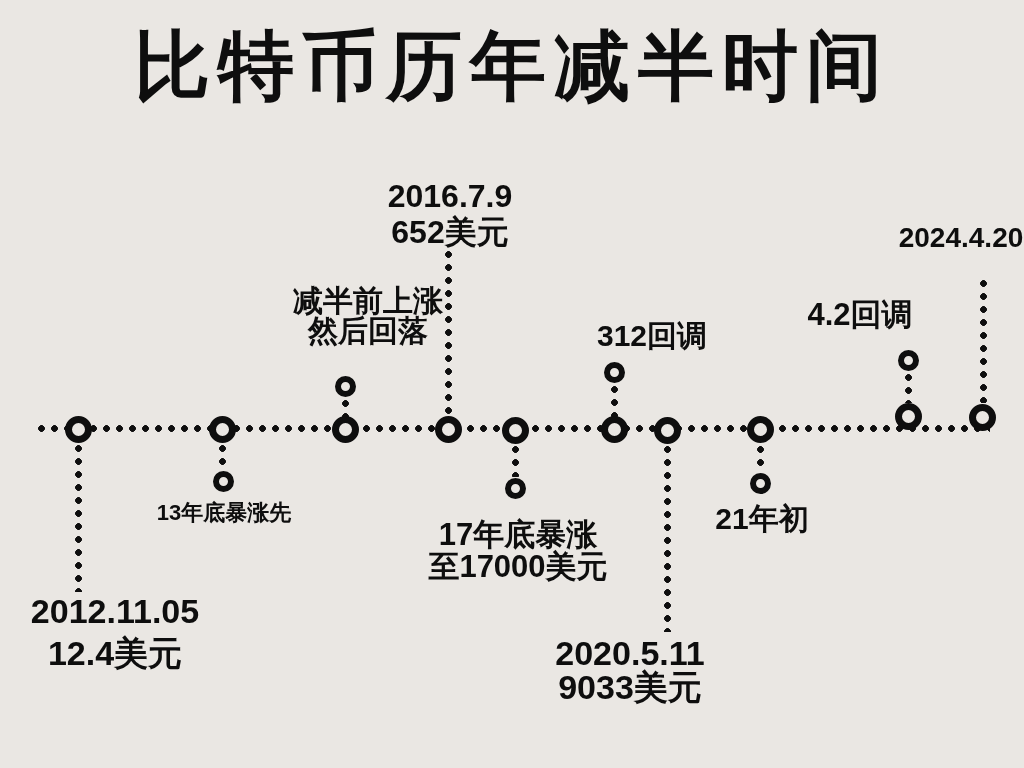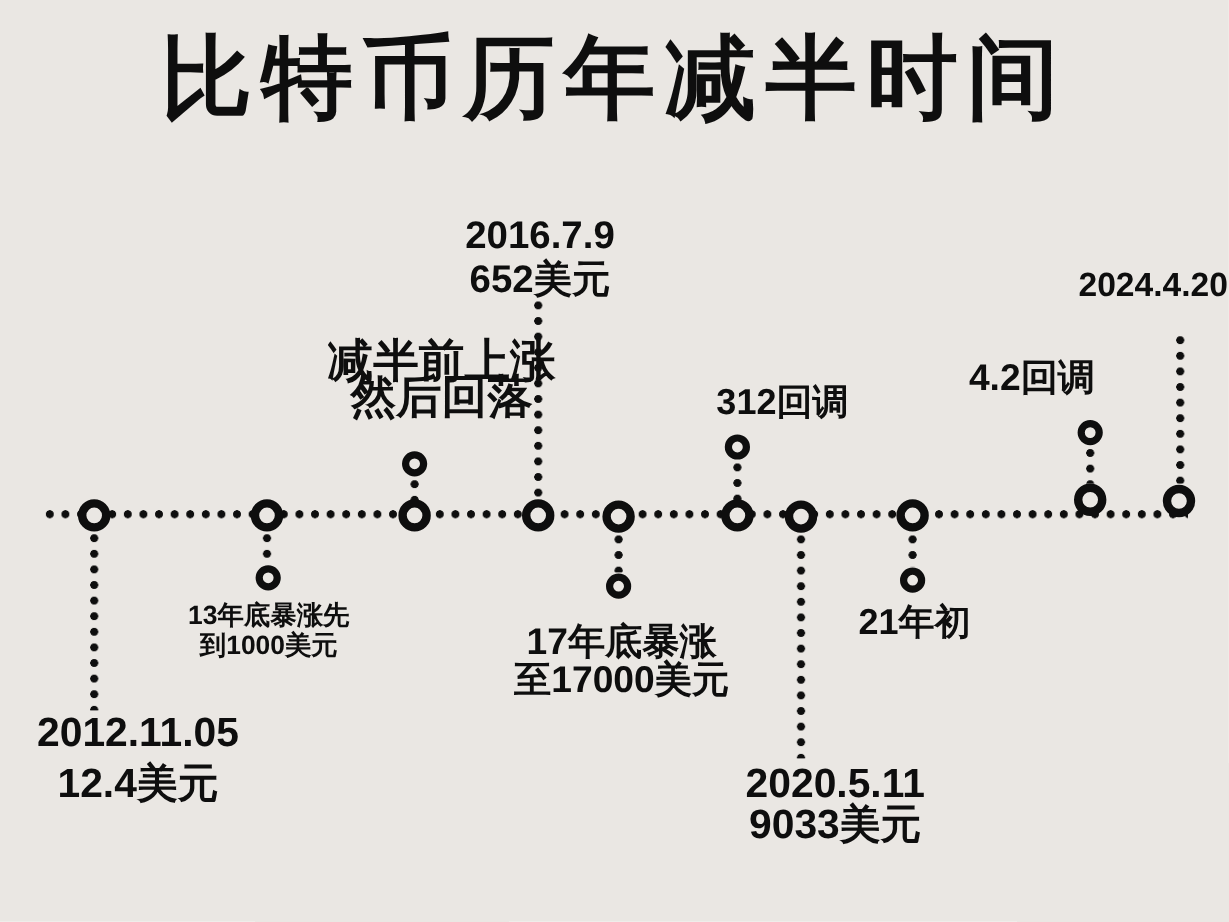--- a/index.html
+++ b/index.html
@@ -85,43 +85,42 @@
       <div class="ring small" style="left: 603.5px; top: 361.5px;"></div>
       <div class="ring small" style="left: 749.5px; top: 472.5px;"></div>
       <div class="ring small" style="left: 897.5px; top: 349.5px;"></div>
       <div class="label" style="left: 450px; top: 178px; font-size: 32px; line-height: 36px;">
         <div>2016.7.9</div>
         <div>652美元</div>
       </div>
       <div class="label" style="left: 949px; top: 221px; font-size: 28px; line-height: 34px; margin-left: 12px;">
         <div>2024.4.20</div>
       </div>
-      <div class="label" style="left: 368px; top: 286px; font-size: 38px; line-height: 30px;">
+      <div class="label" style="left: 368px; top: 286px; font-size: 30px; line-height: 30px;">
         <div>减半前上涨</div>
         <div>然后回落</div>
       </div>
       <div class="label" style="left: 652px; top: 320px; font-size: 30px; line-height: 32px;">
         <div>312回调</div>
       </div>
       <div class="label" style="left: 860px; top: 298px; font-size: 31px; line-height: 34px;">
         <div>4.2回调</div>
       </div>
       <div class="label" style="left: 224px; top: 500px; font-size: 22px; line-height: 25px;">
         <div>13年底暴涨先</div>
-        <div>到1000美元</div>
       </div>
       <div class="label" style="left: 115px; top: 590px; font-size: 34px; line-height: 42px;">
         <div>2012.11.05</div>
         <div>12.4美元</div>
       </div>
       <div class="label" style="left: 518px; top: 519px; font-size: 31px; line-height: 32px;">
         <div>17年底暴涨</div>
         <div>至17000美元</div>
       </div>
       <div class="label" style="left: 762px; top: 501px; font-size: 30px; line-height: 36px;">
         <div>21年初</div>
       </div>
-      <div class="label" style="left: 696px; top: 636px; font-size: 34px; line-height: 34px;">
+      <div class="label" style="left: 630px; top: 636px; font-size: 34px; line-height: 34px;">
         <div>2020.5.11</div>
         <div>9033美元</div>
       </div>
     </div>
 </div>
 
 </body></html>

